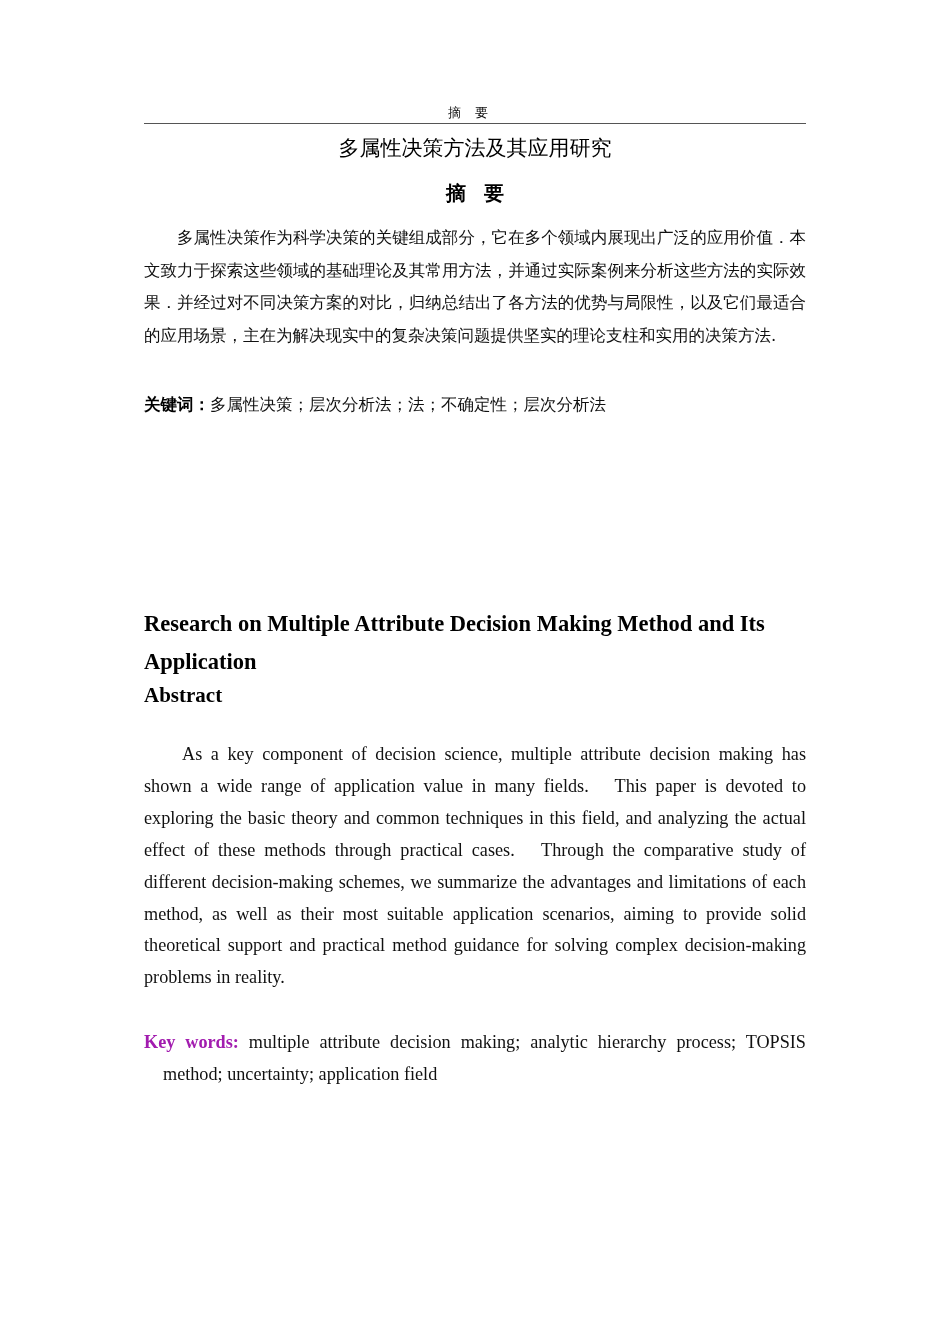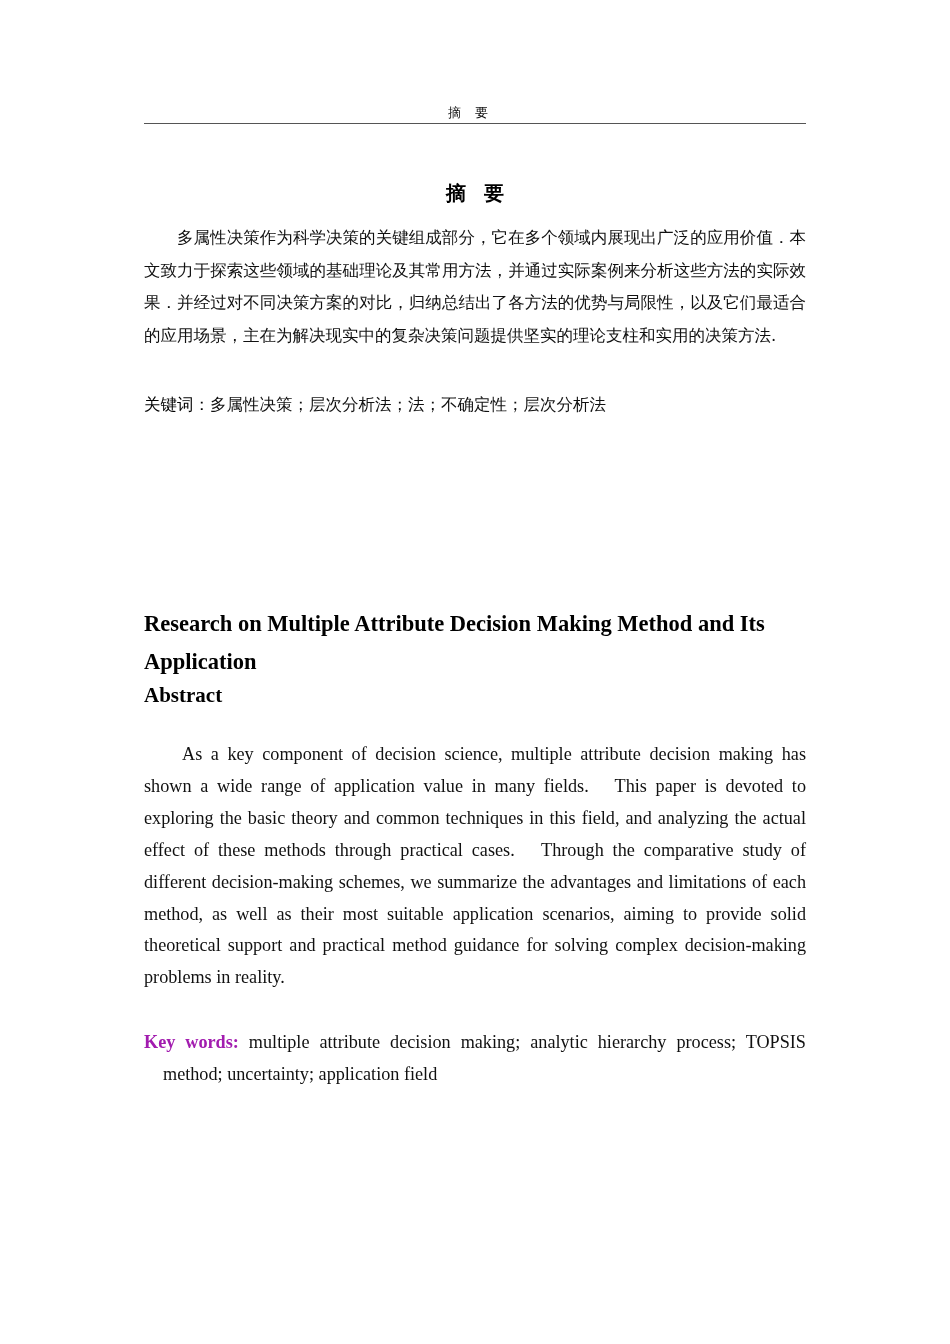--- a/index.html
+++ b/index.html
@@ -26,21 +26,21 @@
     .cn-body {
       position: absolute; left: 144px; top: 206px; width: 662px;
       font-family: "DejaVu Serif", serif; font-size: 16.5px; line-height: 32.6px;
       text-align: justify; color: #111;
     }
     .cn-body p { margin: 0; text-indent: 2em; }
     .cn-keywords {
       position: absolute; left: 144px; top: 374px; width: 662px;
       font-family: "DejaVu Serif", serif; font-size: 16.5px; line-height: 30px; color: #111;
     }
-    .cn-keywords .kw-label { font-family: "DejaVu Sans", sans-serif; font-weight: normal; color: #000; }
+    .cn-keywords .kw-label { font-family: "DejaVu Sans", sans-serif; font-weight: bold; color: #000; }
     .en-title {
       position: absolute; left: 144px; top: 589px; width: 662px; text-align: left;
       font-family: "Liberation Serif", serif; font-weight: bold; font-size: 22.5px; line-height: 38px;
     }
     .en-abstract-heading {
       position: absolute; left: 144px; top: 665px; width: 662px; text-align: left;
       font-family: "Liberation Serif", serif; font-weight: bold; font-size: 21px; line-height: 28px;
     }
     .en-body {
       position: absolute; left: 144px; top: 723px; width: 662px;
@@ -55,20 +55,21 @@
     }
     .en-keywords .kw-label { font-weight: bold; color: #a21caf; margin-top: 8px; }
   </style>
 </head>
 <body>
 
 <div class="page">
   <div class="running-header">摘要</div>
   <div class="header-rule"></div>
 
+  <div class="cn-title">多属性决策方法及其应用研究</div>
   <div class="cn-abstract-heading">摘要</div>
 
   <div class="cn-body">
     <p>多属性决策作为科学决策的关键组成部分，它在多个领域内展现出广泛的应用价值．本文致力于探索这些领域的基础理论及其常用方法，并通过实际案例来分析这些方法的实际效果．并经过对不同决策方案的对比，归纳总结出了各方法的优势与局限性，以及它们最适合的应用场景，主在为解决现实中的复杂决策问题提供坚实的理论支柱和实用的决策方法.</p>
   </div>
 
   <div class="cn-keywords">
     <span class="kw-label">关键词：</span><span>多属性决策；层次分析法；法；不确定性；层次分析法</span>
   </div>
 

